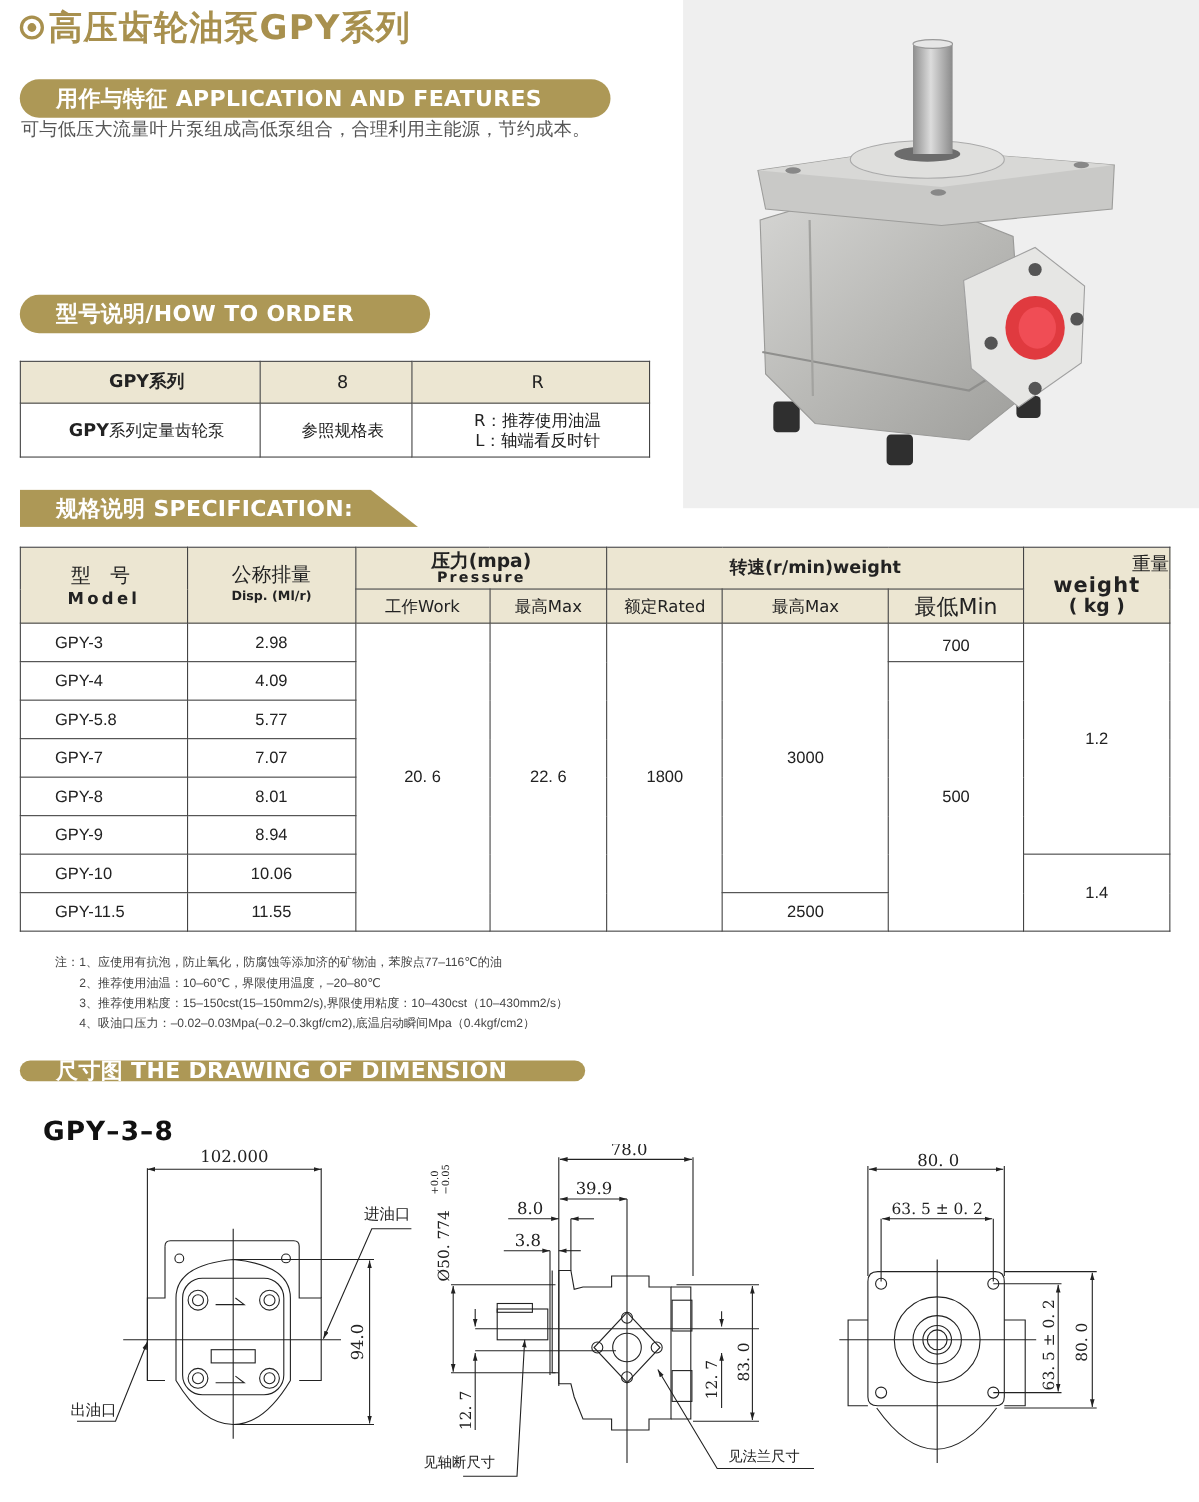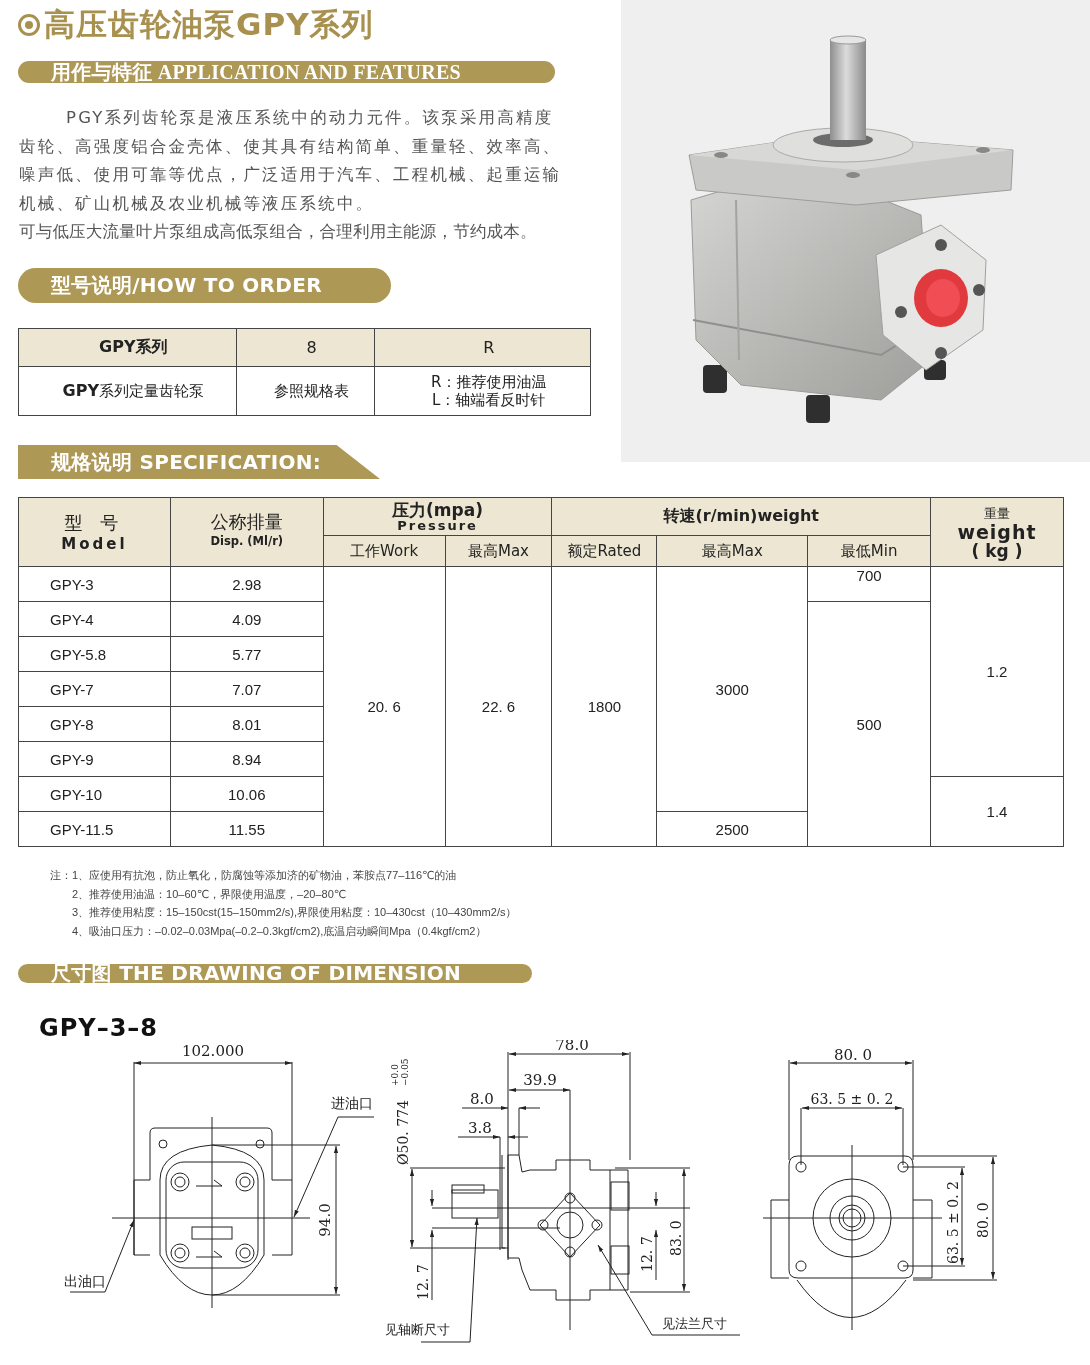--- a/index.html
+++ b/index.html
@@ -43,26 +43,25 @@
 
   svg text { font-family: "DejaVu Serif", "Liberation Serif", serif; fill: #222; }
 </style>
 </head>
 <body>
 
 <div class="title">
   <span class="circ"></span><span>高压齿轮油泵GPY系列</span>
 </div>
 
-<div class="banner pill" style="left:18px;top:61px;width:537px;height:22px;font-family:Liberation Serif, serif;">
+<div class="banner pill" style="left:18px;top:72px;width:537px;height:35px;">
   <span>用作与特征 APPLICATION AND FEATURES</span>
 </div>
 
 <div class="para">
-  <p class="indent">PGY系列齿轮泵是液压系统中的动力元件。该泵采用高精度齿轮、高强度铝合金壳体、使其具有结构简单、重量轻、效率高、噪声低、使用可靠等优点，广泛适用于汽车、工程机械、起重运输机械、矿山机械及农业机械等液压系统中。</p>
   <p class="last">可与低压大流量叶片泵组成高低泵组合，合理利用主能源，节约成本。</p>
 </div>
 
 <div class="photo">
   <svg width="469" height="462" viewBox="0 0 469 462">
     <defs>
       <linearGradient id="metal" x1="0" y1="0" x2="1" y2="1">
         <stop offset="0" stop-color="#d4d4d2"></stop>
         <stop offset="0.5" stop-color="#b9b9b6"></stop>
         <stop offset="1" stop-color="#9e9e9b"></stop>
@@ -156,42 +155,42 @@
       <th rowspan="2" style="vertical-align:top;padding-top:12px;">
         <div style="font-size:18px;">公称排量</div>
         <div class="b" style="font-size:11.5px;">Disp. (Ml/r)</div>
       </th>
       <th colspan="2">
         <div style="font-size:17px;line-height:17px;"><span class="b">压力(mpa)</span></div>
         <span class="sub">Pressure</span>
       </th>
       <th colspan="3" style="font-size:16px;" class="b"><span class="b">转速(r/min)weight</span></th>
       <th rowspan="2" style="line-height:19px;">
-        <div style="font-size:13px;">重量</div>
+        <div style="font-size:17px;text-align:right;">重量</div>
         <div class="b" style="font-size:19px;letter-spacing:1px;">weight</div>
         <div class="b" style="font-size:17px;">( kg )</div>
       </th>
     </tr>
     <tr style="height:31px;">
       <th class="b" style="font-size:15px;">工作Work</th>
       <th class="b" style="font-size:15px;">最高Max</th>
       <th class="b" style="font-size:15px;">额定Rated</th>
       <th class="b" style="font-size:15px;">最高Max</th>
-      <th class="b" style="font-size:15px;">最低Min</th>
+      <th class="b" style="font-size:20px;">最低Min</th>
     </tr>
   </thead>
   <tbody>
     <tr>
       <td class="model">GPY-3</td>
       <td>2.98</td>
       <td rowspan="8">20. 6</td>
       <td rowspan="8">22. 6</td>
       <td rowspan="8">1800</td>
       <td rowspan="7">3000</td>
-      <td style="vertical-align:top;padding-top:0;">700</td>
+      <td style="vertical-align:top;padding-top:12px;">700</td>
       <td rowspan="6">1.2</td>
     </tr>
     <tr>
       <td class="model">GPY-4</td>
       <td>4.09</td>
       <td rowspan="7">500</td>
     </tr>
     <tr>
       <td class="model">GPY-5.8</td>
       <td>5.77</td>

